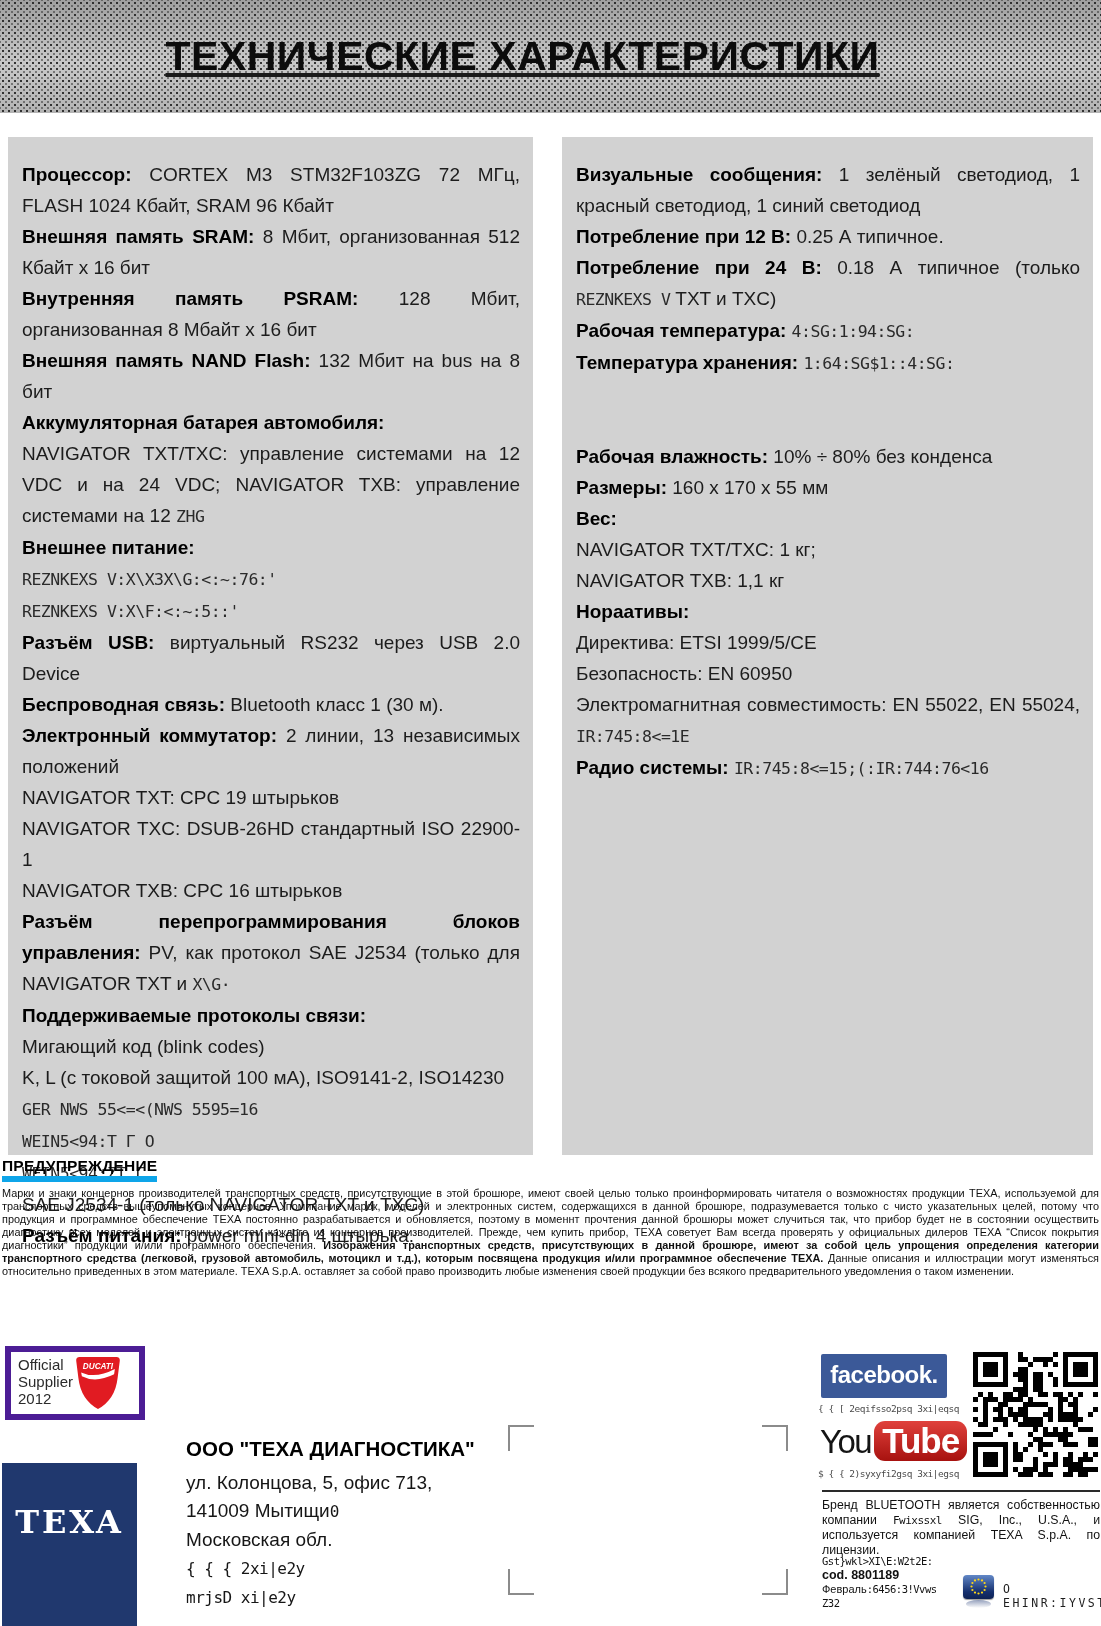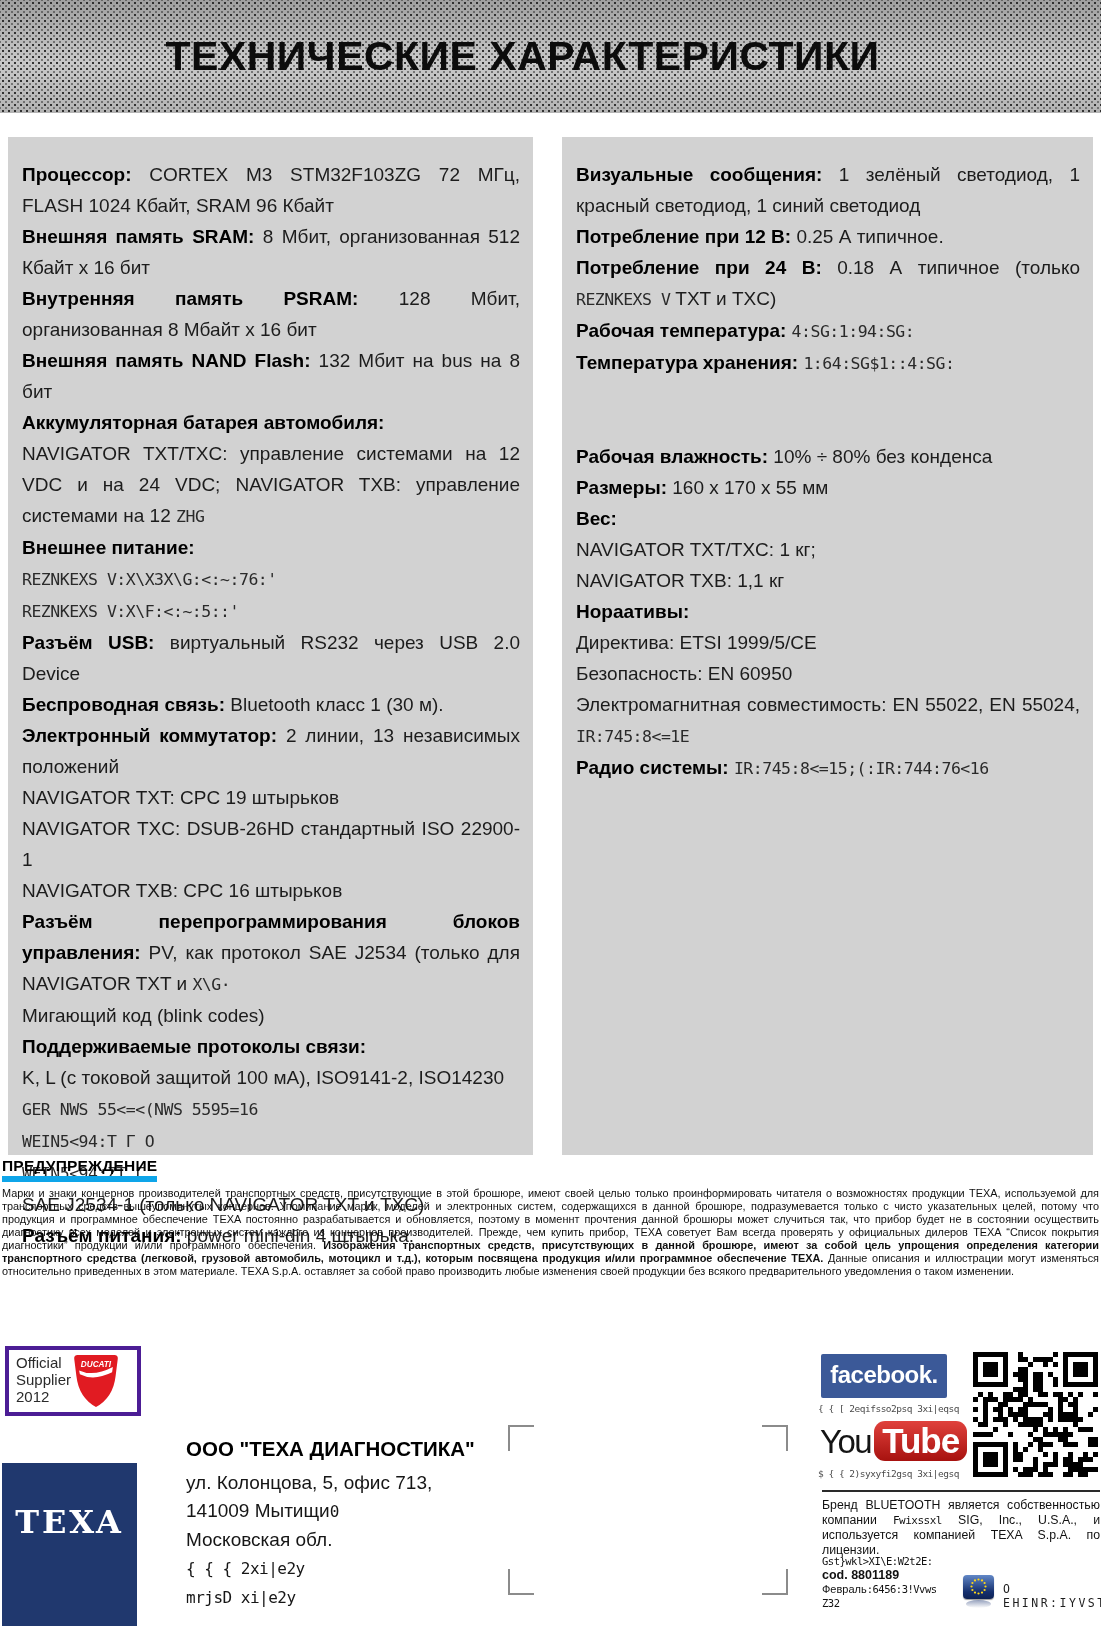--- a/index.html
+++ b/index.html
@@ -6,39 +6,39 @@
   .page{position:relative;width:1101px;height:1626px;background:#fff;overflow:hidden;
         font-family:"Liberation Sans",sans-serif;color:#1a1a1a;}
   
   .banner{position:absolute;left:0;top:0;width:1101px;height:113px;
     background-image:
       radial-gradient(circle, rgba(35,35,35,.9) 1px, transparent 1.5px),
       radial-gradient(circle, rgba(55,55,55,.55) 1px, transparent 1.5px),
       linear-gradient(180deg,#9f9f9f,#c8c8c8 55%,#b3b3b3);
     background-size:6px 6px,6px 6px,100% 100%;
     background-position:0 0,3px 3px,0 0;
-    display:flex;align-items:center;justify-content:center;padding-right:56px;box-sizing:border-box;}
+    display:flex;align-items:center;justify-content:center;padding-right:56px;box-sizing:border-box;text-decoration:underline;}
   .banner h1{margin:0;font-size:41px;font-weight:700;color:#0c0c0c;letter-spacing:.5px;}
   
   .spec-box{position:absolute;top:137px;height:1018px;background:#d2d2d2;
     box-sizing:border-box;padding:22px 13px 0 14px;}
   .spec-box.left{left:8px;width:525px;}
   .spec-box.right{left:562px;width:531px;}
   .spec{margin:0;font-size:19px;line-height:31px;text-align:justify;color:#1c1c1c;}
   .spec b{color:#000;}
   .spec.spacer{height:31px;}
   .mono{font-family:"DejaVu Sans Mono",monospace;letter-spacing:-0.5px;}
   .spec .mono{font-size:16.5px;color:#2a2a2a;}
   
   .warning{position:absolute;left:2px;top:1157px;width:1097px;}
   .warning h2{margin:0 0 3px 0;font-size:15.5px;font-weight:700;color:#000;display:inline-block;
     border-bottom:6px solid #0ea5e9;padding-bottom:1px;letter-spacing:.2px;}
   .warning p{margin:2px 0 0 0;font-size:10.9px;line-height:13px;text-align:justify;color:#101010;}
   
-  .supplier{position:absolute;left:5px;top:1346px;width:128px;height:62px;border:4px solid #4c1d95;
+  .supplier{position:absolute;left:5px;top:1346px;width:128px;height:62px;border:6px solid #4c1d95;
     background:#fff;display:flex;}
   .supplier .stext{padding:4px 0 0 7px;font-size:15px;line-height:17px;color:#2b2b2b;}
   .supplier svg{margin:4px 3px 0 2px;}
   
   .cropmarks{position:absolute;left:508px;top:1425px;width:280px;height:170px;}
   .cropmarks i{position:absolute;width:24px;height:24px;border:0 solid #8b8b8b;display:block;}
   .cropmarks .tl{left:0;top:0;border-left-width:2px;border-top-width:2px;}
   .cropmarks .tr{right:0;top:0;border-right-width:2px;border-top-width:2px;}
   .cropmarks .bl{left:0;bottom:0;border-left-width:2px;border-bottom-width:2px;}
   .cropmarks .br{right:0;bottom:0;border-right-width:2px;border-bottom-width:2px;}
@@ -97,22 +97,22 @@
       <p class="spec"><b>Внешнее питание:</b></p>
       <p class="spec"><span class="mono">REZNKEXS V:X\X3X\G:&lt;:~:76:'</span></p>
       <p class="spec"><span class="mono">REZNKEXS V:X\F:&lt;:~:5::'</span></p>
       <p class="spec"><b>Разъём USB: </b>виртуальный RS232 через USB 2.0 Device</p>
       <p class="spec"><b>Беспроводная связь: </b>Bluetooth класс 1 (30 м).</p>
       <p class="spec"><b>Электронный коммутатор: </b>2 линии, 13 независимых положений</p>
       <p class="spec">NAVIGATOR TXT: CPC 19 штырьков</p>
       <p class="spec">NAVIGATOR TXC: DSUB-26HD стандартный ISO 22900-1</p>
       <p class="spec">NAVIGATOR TXB: CPC 16 штырьков</p>
       <p class="spec"><b>Разъём перепрограммирования блоков управления: </b>PV, как протокол SAE J2534 (только для NAVIGATOR TXT и <span class="mono">X\G·</span></p>
+      <p class="spec"><b>Поддерживаемые протоколы связи:</b></p>
       <p class="spec">Мигающий код (blink codes)</p>
-      <p class="spec"><b>Поддерживаемые протоколы связи:</b></p>
       <p class="spec">K, L (с токовой защитой 100 мА), ISO9141-2, ISO14230</p>
       <p class="spec"><span class="mono">GER NWS 55&lt;=&lt;(NWS 5595=16</span></p>
       <p class="spec"><span class="mono">WEIN5&lt;94:T Г O</span></p>
       <p class="spec"><span class="mono">WEIN5&lt;94:ZT Г</span></p>
       <p class="spec">SAE J2534-1 (только NAVIGATOR TXT и TXC)</p>
       <p class="spec"><b>Разъём питания: </b>power mini-din 4 штырька.</p>
     </section>
   <section class="spec-box right" id="specs-right">
       <p class="spec"><b>Визуальные сообщения: </b>1 зелёный светодиод, 1 красный светодиод, 1 синий светодиод</p>
       <p class="spec"><b>Потребление при 12 В: </b>0.25 А типичное.</p>

